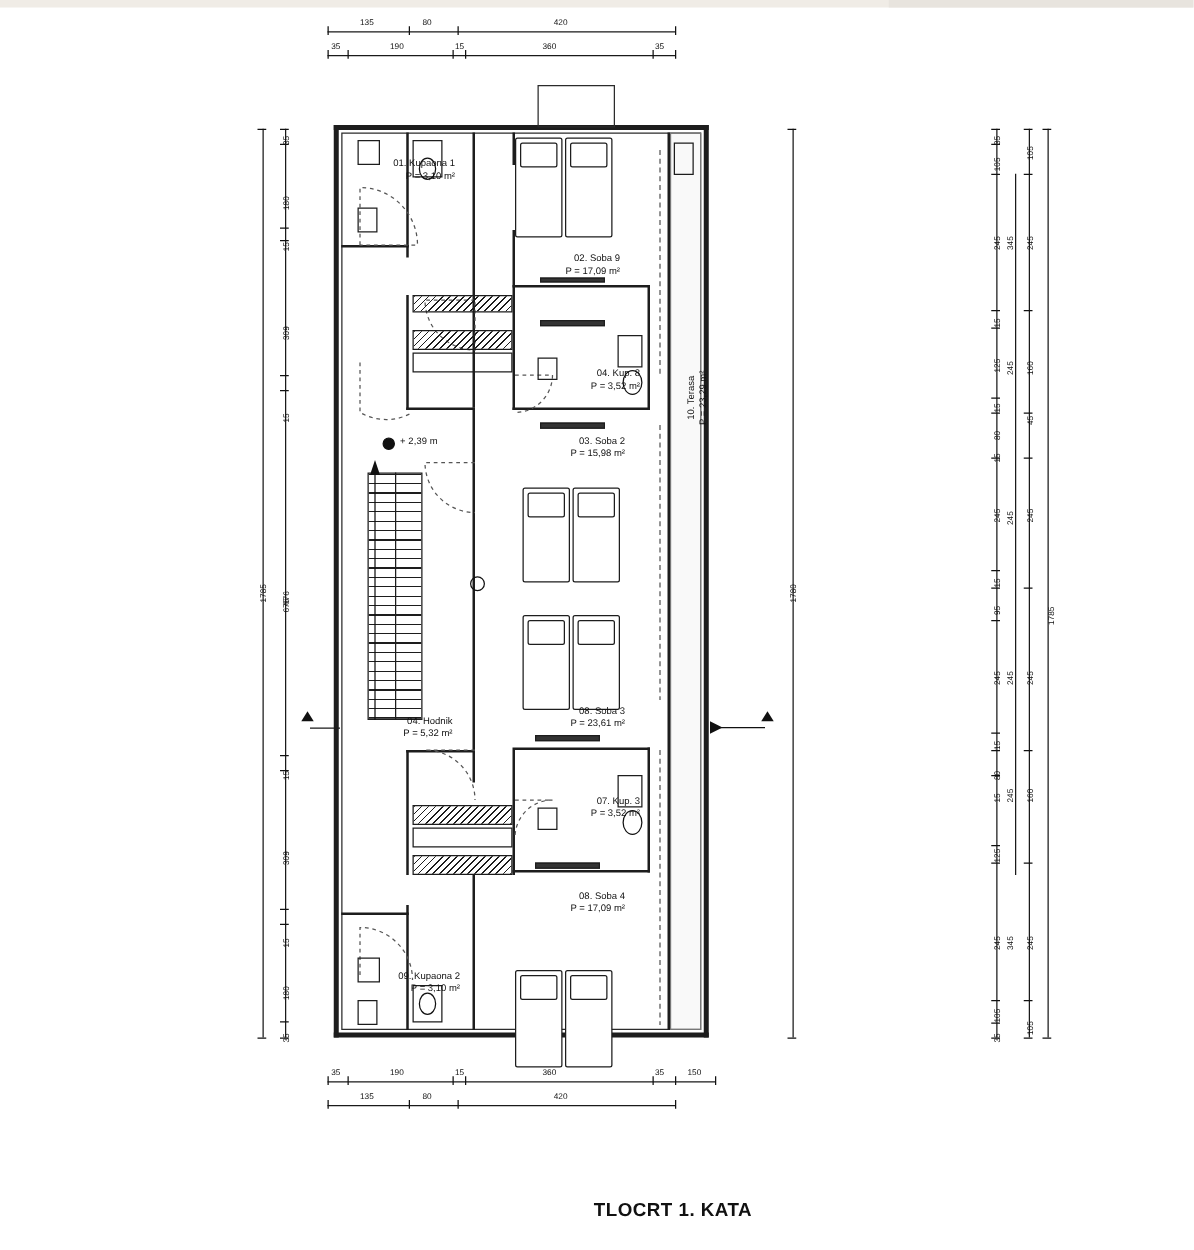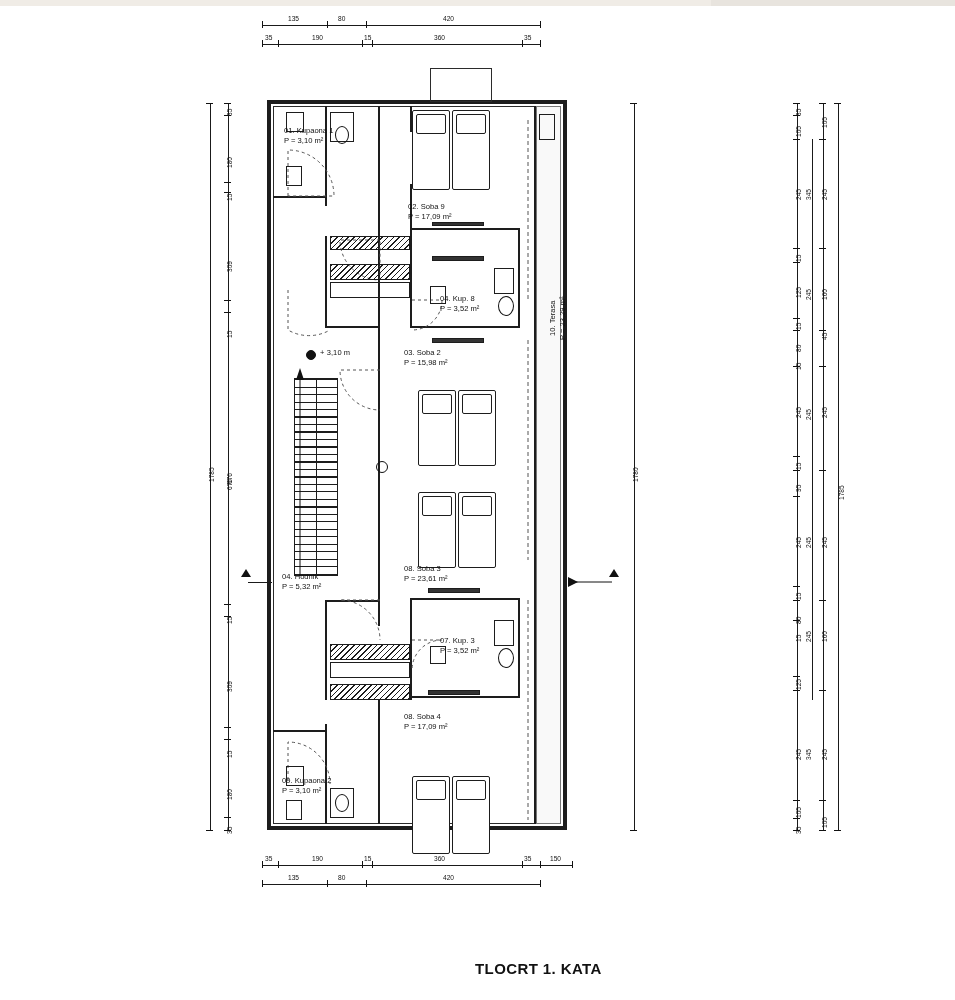--- a/index.html
+++ b/index.html
@@ -10,21 +10,21 @@
 
   
   .ln{position:absolute;background:#1a1a1a;}
   .hln{height:1px;}
   .vln{width:1px;}
   .wall{position:absolute;background:#1d1d1d;}
   .box{position:absolute;border:1px solid #1d1d1d;box-sizing:border-box;}
   .lbl{position:absolute;font-size:7.5px;color:#111;white-space:nowrap;letter-spacing:.1px;}
   .dim{position:absolute;font-size:6.6px;color:#111;white-space:nowrap;}
   .dimv{position:absolute;font-size:6.6px;color:#111;white-space:nowrap;transform-origin:0 0;transform:rotate(-90deg);}
-  .rooml{position:absolute;font-size:7.6px;color:#111;text-align:left;line-height:9.5px;white-space:nowrap;}
+  .rooml{position:absolute;font-size:7.6px;color:#111;text-align:right;line-height:9.5px;white-space:nowrap;}
   .title{position:absolute;font-size:15px;font-weight:bold;color:#111;letter-spacing:.4px;}
   .tick{position:absolute;width:1px;height:7px;background:#111;}
   .tickh{position:absolute;height:1px;width:7px;background:#111;}
   .arrw{position:absolute;width:0;height:0;border-left:5px solid transparent;border-right:5px solid transparent;border-bottom:8px solid #111;}
   .hatch{position:absolute;background:
       repeating-linear-gradient(135deg,#1d1d1d 0 1px,transparent 1px 4px);}
   .stair{position:absolute;border:1px solid #1d1d1d;box-sizing:border-box;background:
       repeating-linear-gradient(to bottom,#1d1d1d 0 1px,transparent 1px 7.5px);}
   .bed{position:absolute;border:1.5px solid #1d1d1d;box-sizing:border-box;background:#fff;border-radius:2px;}
   .pillow{position:absolute;border:1px solid #1d1d1d;box-sizing:border-box;background:#fff;border-radius:2px;}
@@ -400,17 +400,17 @@
   <div class="rooml" style="left:282px;top:776px;width:86px;">
     <span>09. Kupaona 2</span><br>
     <span>P = 3,10 m²</span>
   </div>
 
   <div style="position:absolute;left:548px;top:340px;transform-origin:0 0;transform:rotate(-90deg);font-size:7.6px;color:#111;white-space:nowrap;text-align:center;line-height:10px;">
     <span>10. Terasa</span><br>
     <span>P = 23,29 m²</span>
   </div>
 
-  <div class="lbl" style="left:320px;top:348px;">+ 3,10 m</div>
+  <div class="lbl" style="left:320px;top:348px;">+ 2,39 m</div>
 
   <div class="title" style="left:475px;top:960px;">TLOCRT 1. KATA</div>
 
 </div>
 
 </body></html>

